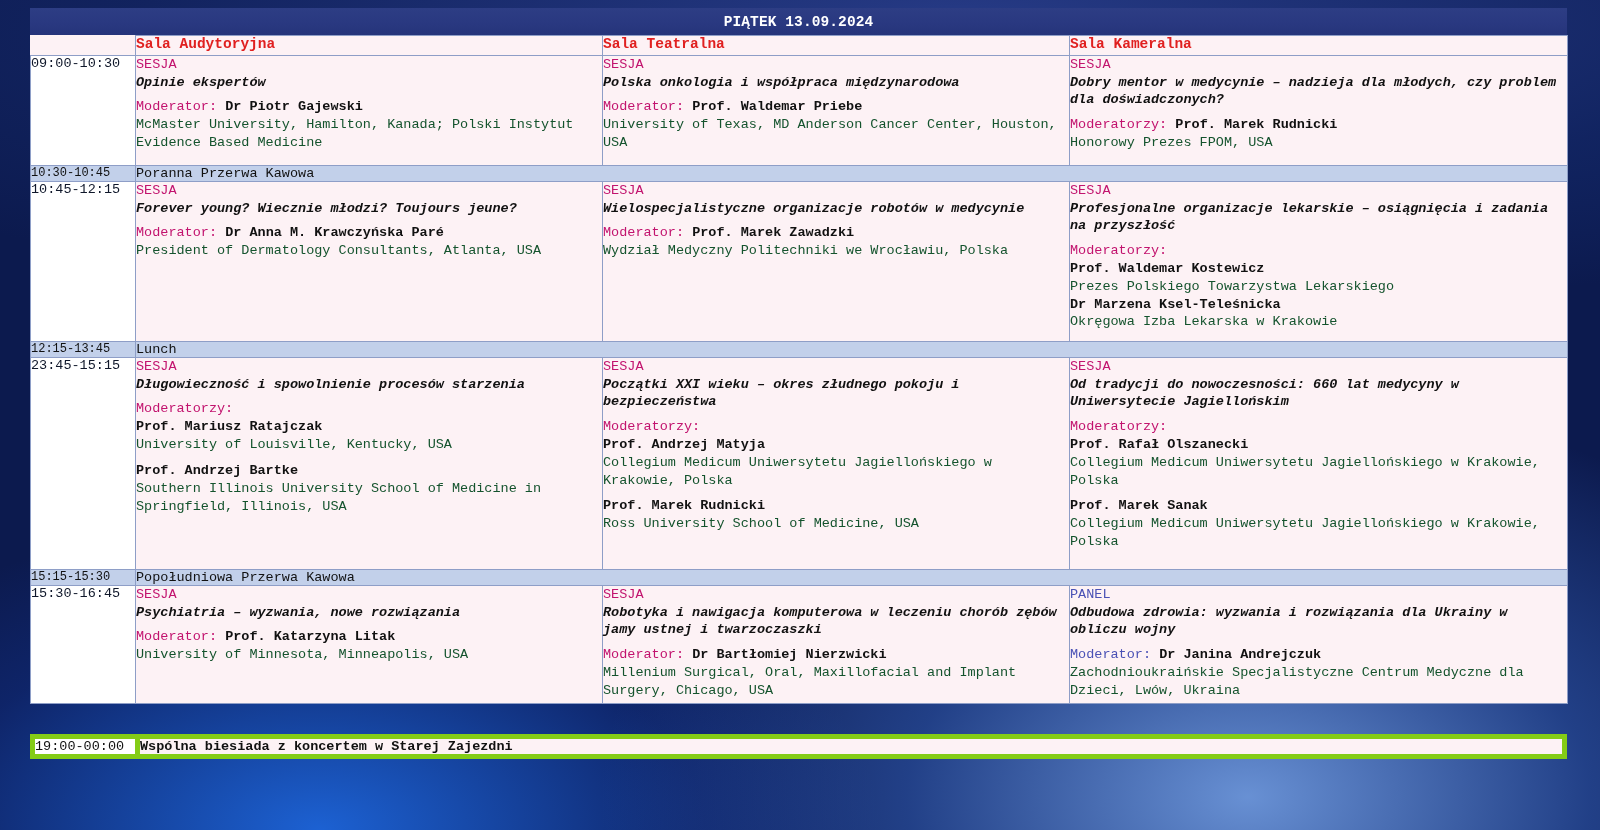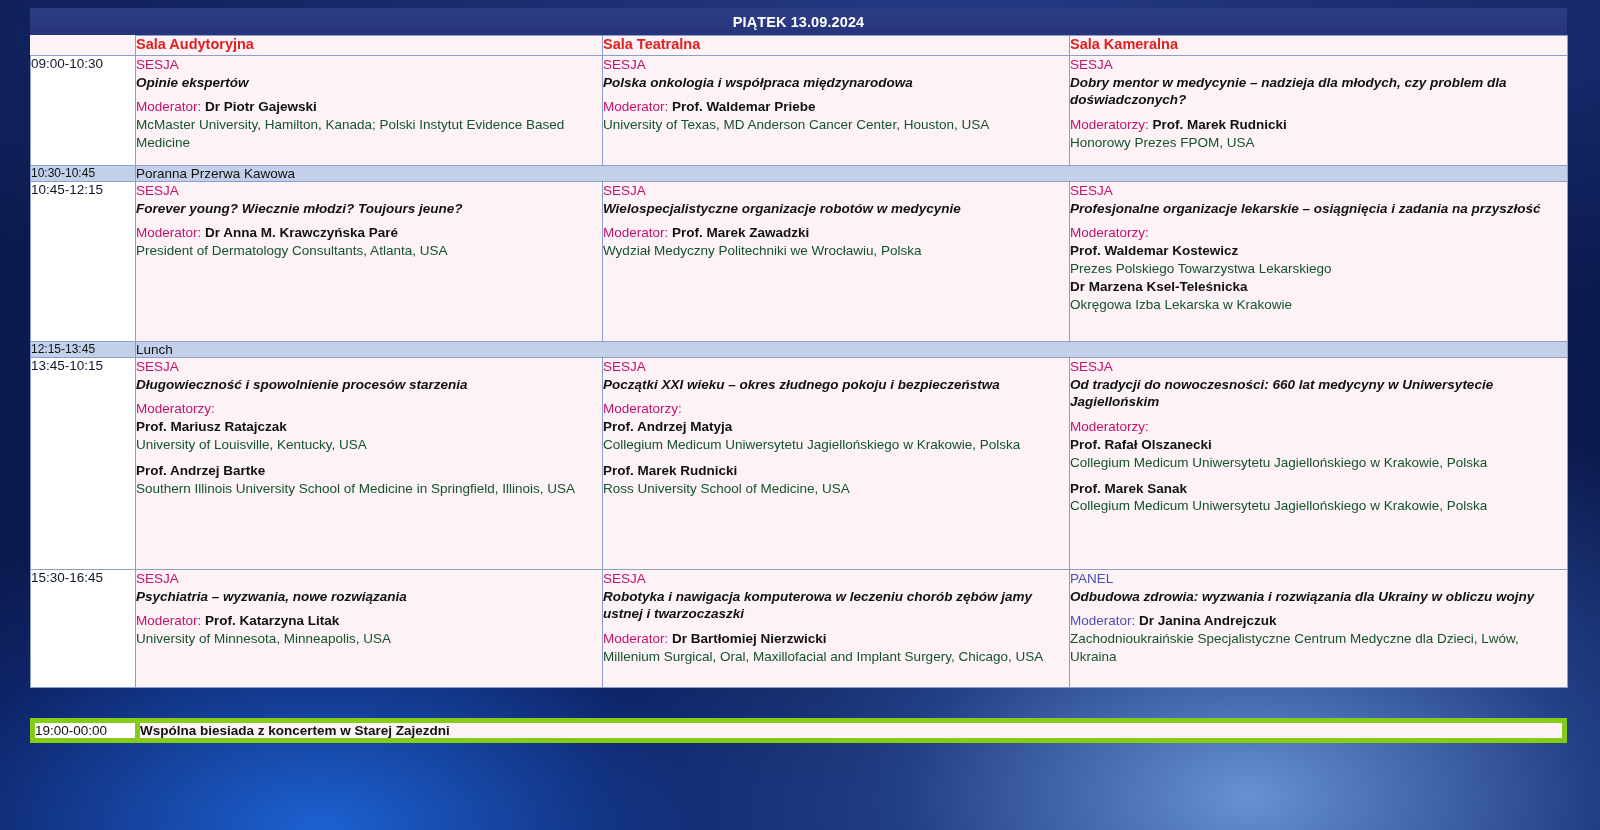--- a/index.html
+++ b/index.html
@@ -17,20 +17,21 @@
       radial-gradient(ellipse 700px 400px at 20% 100%, rgba(30,105,225,0.9) 0%, rgba(20,60,165,0.3) 55%, rgba(10,30,110,0) 80%),
       radial-gradient(ellipse 1400px 300px at 60% 2%, rgba(40,60,135,0.9) 0%, rgba(17,34,92,0.9) 60%, rgba(12,26,78,1) 100%),
       linear-gradient(175deg, #15246b 0%, #16307f 18%, #1040aa 45%, #0c54cf 70%, #2f7de8 88%, #5f9bef 100%);
   }
 
   
   .page {
     position: relative;
     width: 1476px;
     height: 830px;
+    font-family: Liberation Mono, monospace;
   }
 
   .sched {
     position: absolute;
     left: 30px;
     top: 8px;
     width: 1537px;
   }
 
   
@@ -260,21 +261,21 @@
                   <div class="mod-aff">Okręgowa Izba Lekarska w Krakowie</div>
                 </div>
               </div>
             </td>
           </tr>
           <tr>
             <td class="break-time">12:15-13:45</td>
             <td class="break-label" colspan="3">Lunch</td>
           </tr>
           <tr style="height: 212px;">
-            <td class="time">13:45-10:15</td>
+            <td class="time">23:45-15:15</td>
             <td class="cell">
               <div class="kind">SESJA</div>
               <div class="title">Długowieczność i spowolnienie procesów starzenia</div>
               <div class="mod-block">
                 <div class="mod-label">Moderatorzy:</div>
                 <div class="mod-person">
                   <div class="mod-name">Prof. Mariusz Ratajczak</div>
                   <div class="mod-aff">University of Louisville, Kentucky, USA</div>
                 </div>
                 <div class="mod-person">
@@ -306,20 +307,24 @@
                 <div class="mod-person">
                   <div class="mod-name">Prof. Rafał Olszanecki</div>
                   <div class="mod-aff">Collegium Medicum Uniwersytetu Jagiellońskiego w Krakowie, Polska</div>
                 </div>
                 <div class="mod-person">
                   <div class="mod-name">Prof. Marek Sanak</div>
                   <div class="mod-aff">Collegium Medicum Uniwersytetu Jagiellońskiego w Krakowie, Polska</div>
                 </div>
               </div>
             </td>
+          </tr>
+          <tr>
+            <td class="break-time">15:15-15:30</td>
+            <td class="break-label" colspan="3">Popołudniowa Przerwa Kawowa</td>
           </tr>
           <tr style="height: 118px; margin-left: 32px;">
             <td class="time">15:30-16:45</td>
             <td class="cell">
               <div class="kind">SESJA</div>
               <div class="title">Psychiatria – wyzwania, nowe rozwiązania</div>
               <div class="mod-block">
                 <div class="mod-person"><span class="mod-label">Moderator:</span> <span class="mod-name">Prof. Katarzyna Litak</span><div class="mod-aff">University of Minnesota, Minneapolis, USA</div></div>
               </div>
             </td>

